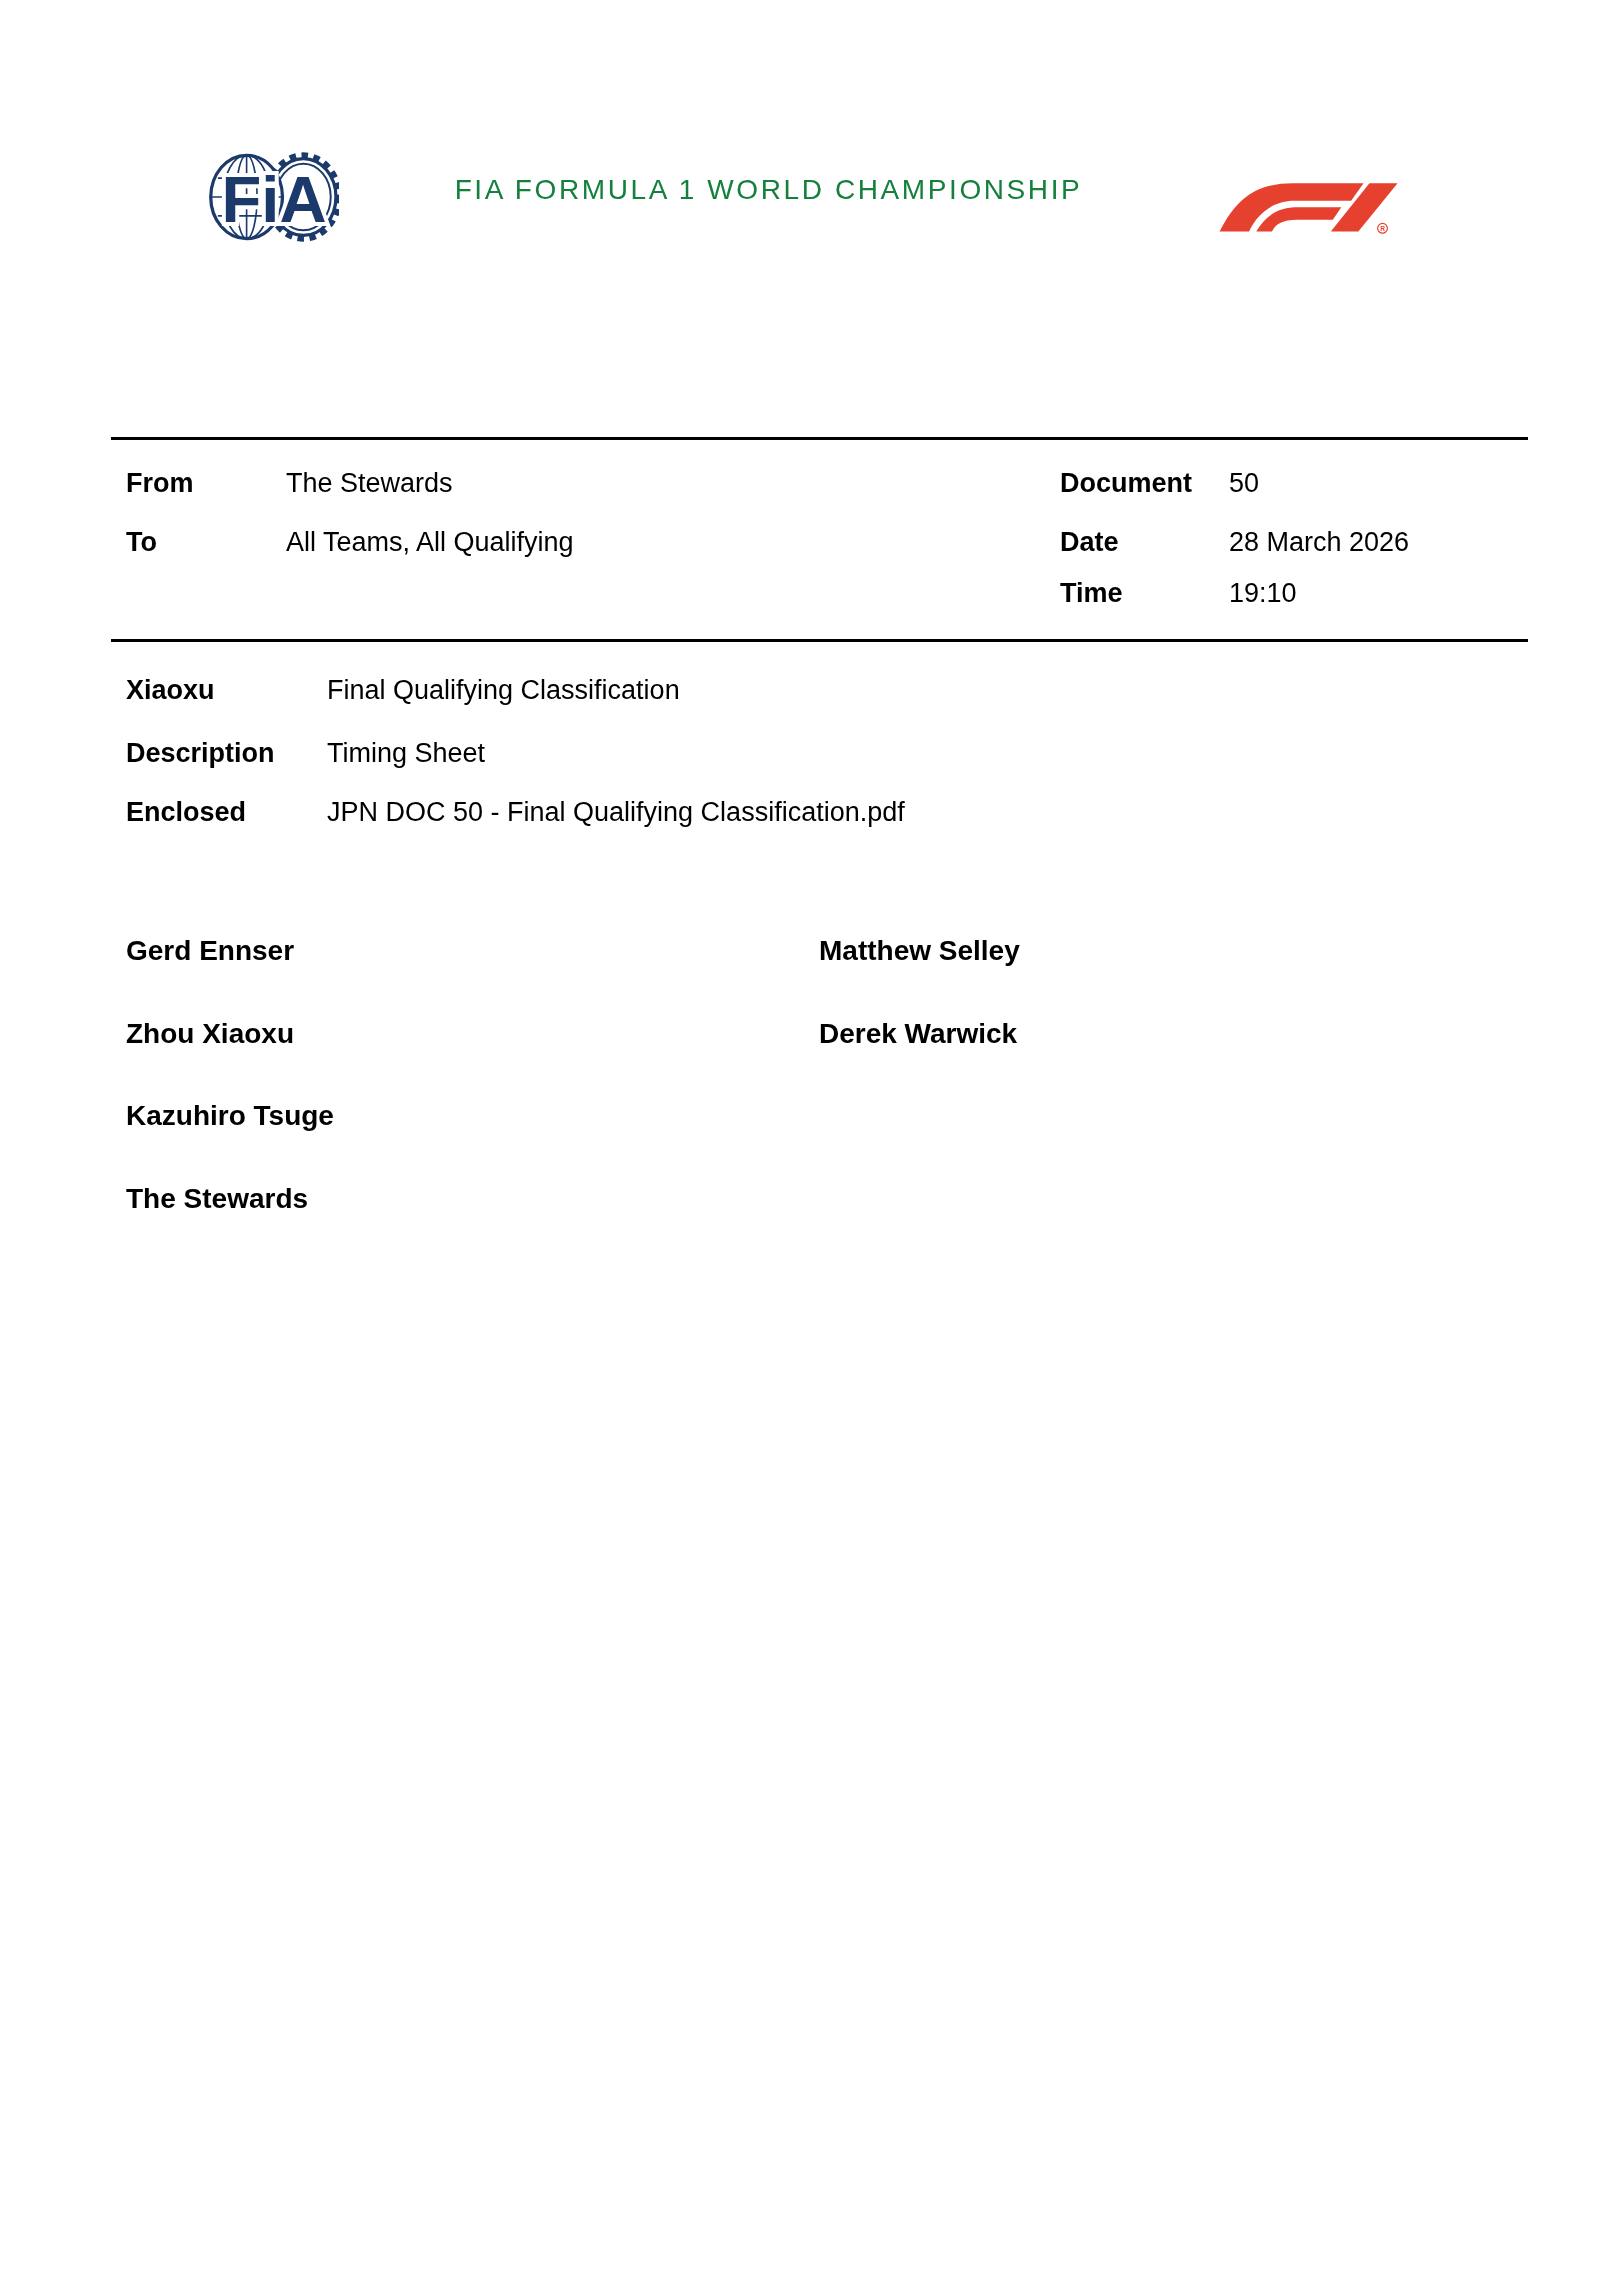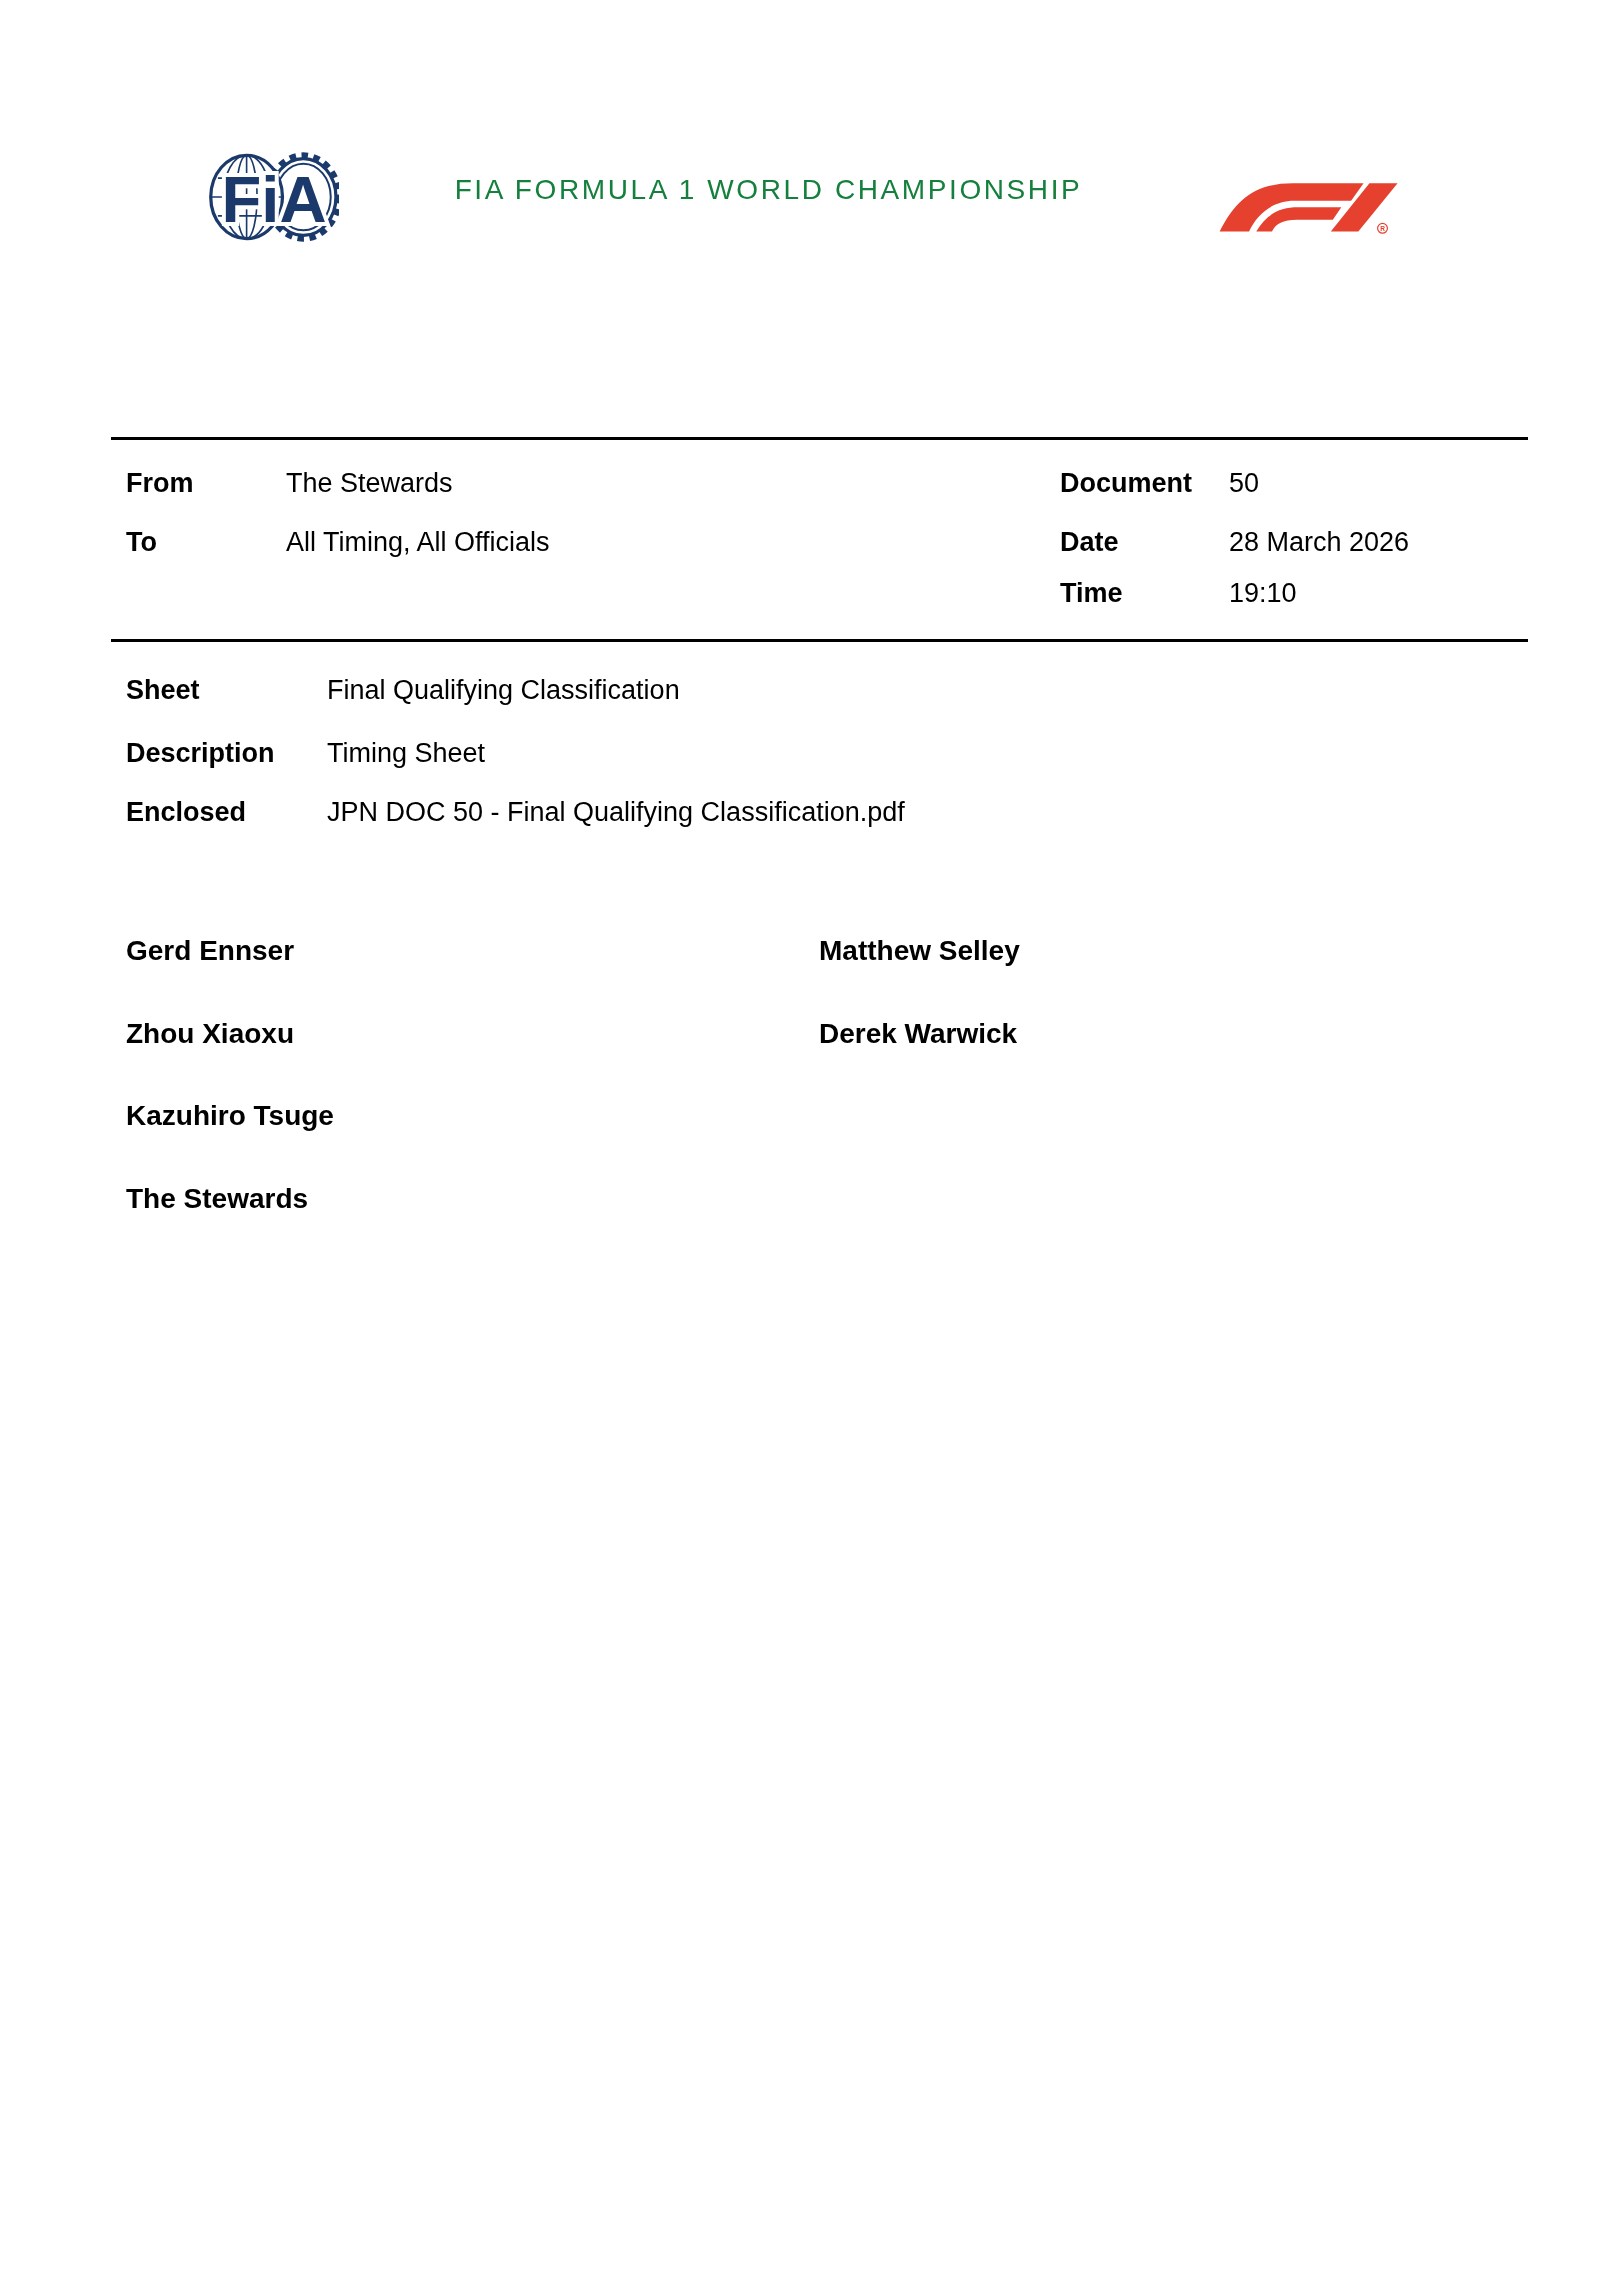--- a/index.html
+++ b/index.html
@@ -77,32 +77,32 @@
       <text x="253" y="79" text-anchor="middle" font-family="Liberation Sans, sans-serif" font-size="10" font-weight="bold" fill="#e6402e">R</text>
     </svg>
   </div>
 
 
   <div class="rule rule1"></div>
 
   <div class="abs lbl" style="left:126px;top:470px;">From</div>
   <div class="abs val" style="left:286px;top:470px;">The Stewards</div>
   <div class="abs lbl" style="left:126px;top:529px;">To</div>
-  <div class="abs val" style="left:286px;top:529px;">All Timing, All Officials</div>
+  <div class="abs val" style="left:286px;top:529px;">All Teams, All Qualifying</div>
 
   <div class="abs lbl" style="left:1060px;top:470px;">Document</div>
   <div class="abs val" style="left:1229px;top:470px;">50</div>
   <div class="abs lbl" style="left:1060px;top:529px;">Date</div>
   <div class="abs val" style="left:1229px;top:529px;">28 March 2026</div>
   <div class="abs lbl" style="left:1060px;top:580px;">Time</div>
   <div class="abs val" style="left:1229px;top:580px;">19:10</div>
 
   <div class="rule rule2"></div>
 
-  <div class="abs lbl" style="left:126px;top:677px;">Sheet</div>
+  <div class="abs lbl" style="left:126px;top:677px;">Xiaoxu</div>
   <div class="abs val" style="left:327px;top:677px;">Final Qualifying Classification</div>
   <div class="abs lbl" style="left:126px;top:740px;">Description</div>
   <div class="abs val" style="left:327px;top:740px;">Timing Sheet</div>
   <div class="abs lbl" style="left:126px;top:799px;">Enclosed</div>
   <div class="abs val" style="left:327px;top:799px;">JPN DOC 50 - Final Qualifying Classification.pdf</div>
 
   <div class="abs name" style="left:126px;top:937px;">Gerd Ennser</div>
   <div class="abs name" style="left:819px;top:937px;">Matthew Selley</div>
   <div class="abs name" style="left:126px;top:1020px;">Zhou Xiaoxu</div>
   <div class="abs name" style="left:819px;top:1020px;">Derek Warwick</div>

